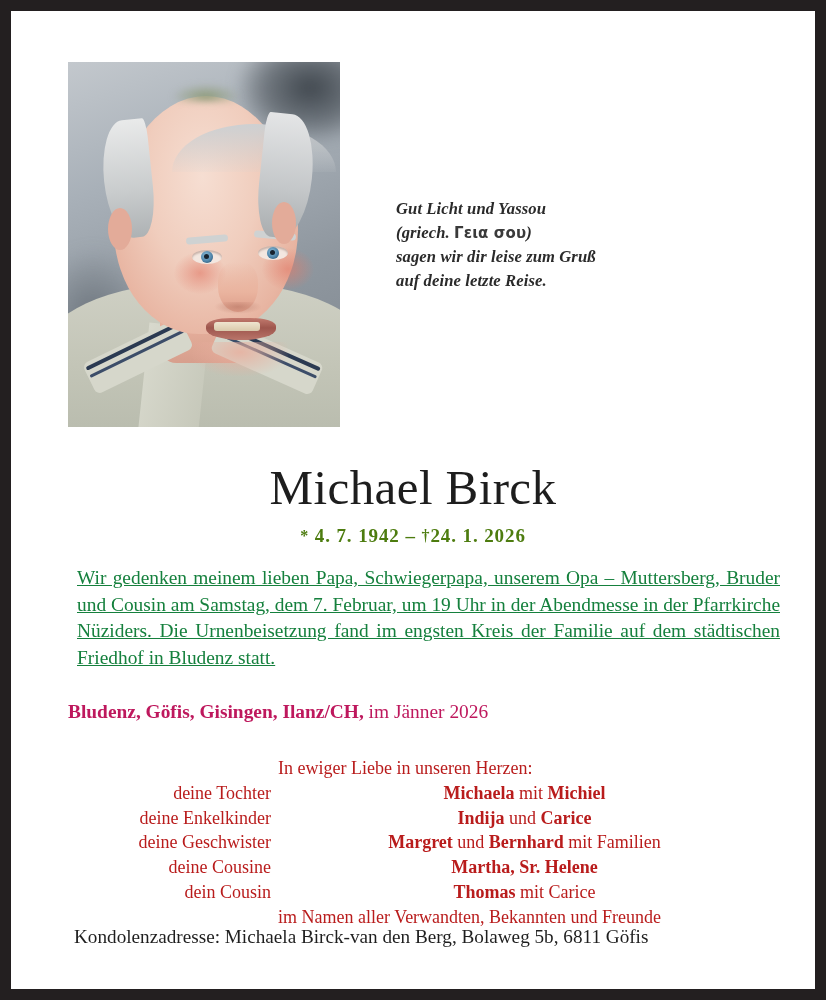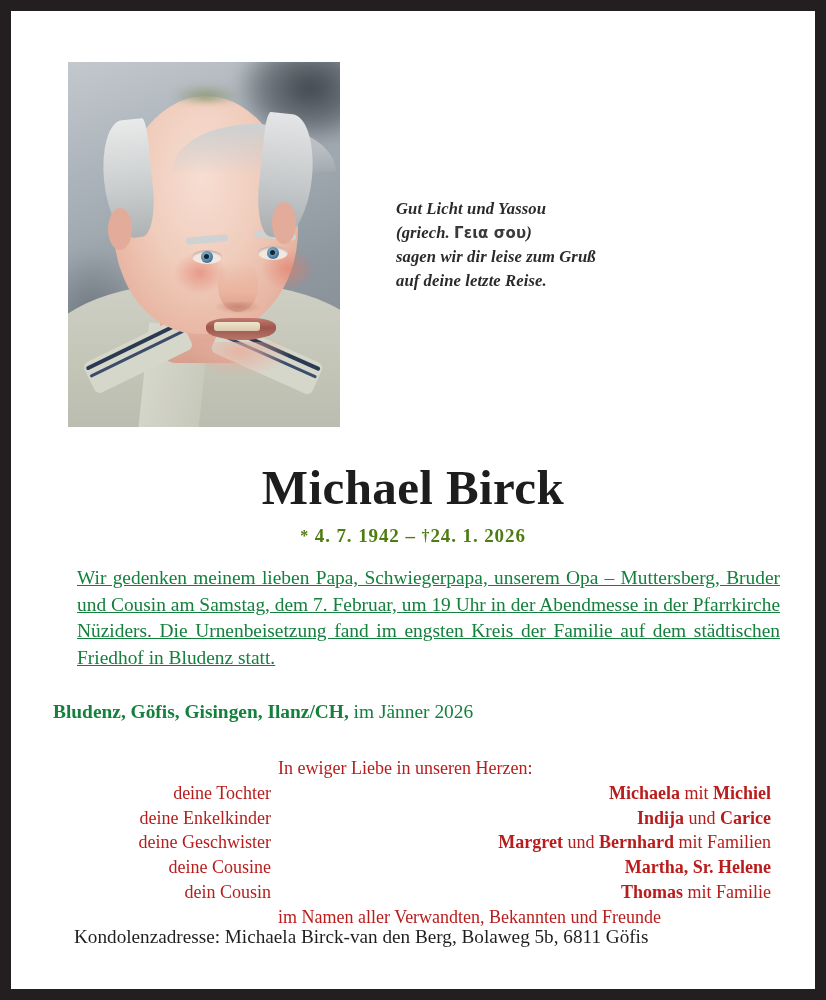--- a/index.html
+++ b/index.html
@@ -317,21 +317,21 @@
   .name {
     position: absolute;
     left: 0;
     top: 449px;
     width: 100%;
     text-align: center;
     font-size: 49px;
     line-height: 56px;
     color: #1d1d1d;
     letter-spacing: 0.4px;
-    font-weight: 700;
+    font-weight: 400;
   }
   .dates {
     position: absolute;
     left: 0;
     top: 512px;
     width: 100%;
     text-align: center;
     font-size: 19px;
     line-height: 26px;
     font-weight: bold;
@@ -350,25 +350,25 @@
     font-size: 19.4px;
     line-height: 26.6px;
     color: #15803d;
     hyphens: none;
     text-decoration: underline;
   }
 
   
   .places {
     position: absolute;
-    left: 42px;
+    left: 57px;
     top: 688px;
     font-size: 19.4px;
     line-height: 26px;
-    color: #15803d;
+    color: #be185d;
   }
   .places b { font-weight: bold; }
 
   
   .family {
     position: absolute;
     left: 0;
     top: 745px;
     width: 760px;
     font-size: 18px;
@@ -384,21 +384,21 @@
   }
   .fam-rel {
     width: 267px;
     text-align: right;
     padding-right: 7px;
     box-sizing: border-box;
     white-space: nowrap;
   }
   .fam-names {
     flex: 1;
-    text-align: right;
+    text-align: center;
     white-space: nowrap;
   }
   .fam-names b { font-weight: bold; }
   .fam-foot {
     padding-left: 267px;
   }
 
   
   .condolence {
     position: absolute;
@@ -481,21 +481,21 @@
           <div class="fam-row">
             <div class="fam-rel">deine Geschwister</div>
             <div class="fam-names"><b>Margret</b><span> und </span><b>Bernhard</b><span> mit Familien</span></div>
           </div>
           <div class="fam-row">
             <div class="fam-rel">deine Cousine</div>
             <div class="fam-names"><b>Martha, Sr. Helene</b></div>
           </div>
           <div class="fam-row">
             <div class="fam-rel">dein Cousin</div>
-            <div class="fam-names"><b>Thomas</b><span> mit Familie</span></div>
+            <div class="fam-names"><b>Thomas</b><span> mit Carice</span></div>
           </div>
         </div>
       <div class="fam-foot">im Namen aller Verwandten, Bekannten und Freunde</div>
     </div>
 
     <div class="condolence">Kondolenzadresse: Michaela Birck-van den Berg, Bolaweg 5b, 6811 Göfis</div>
 
   </div>
 </div>
 

